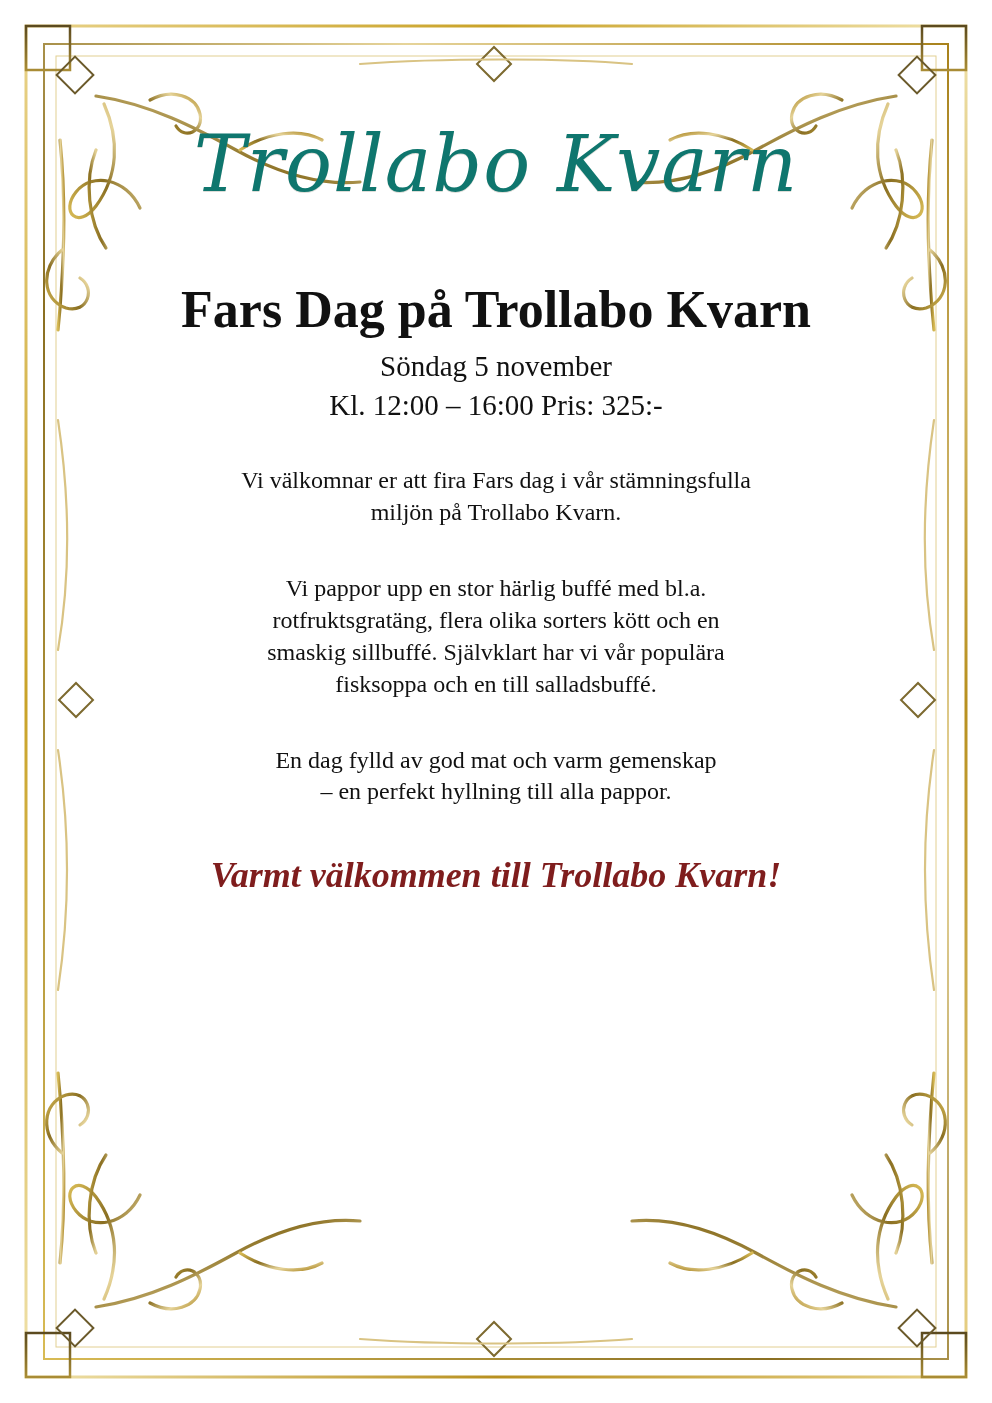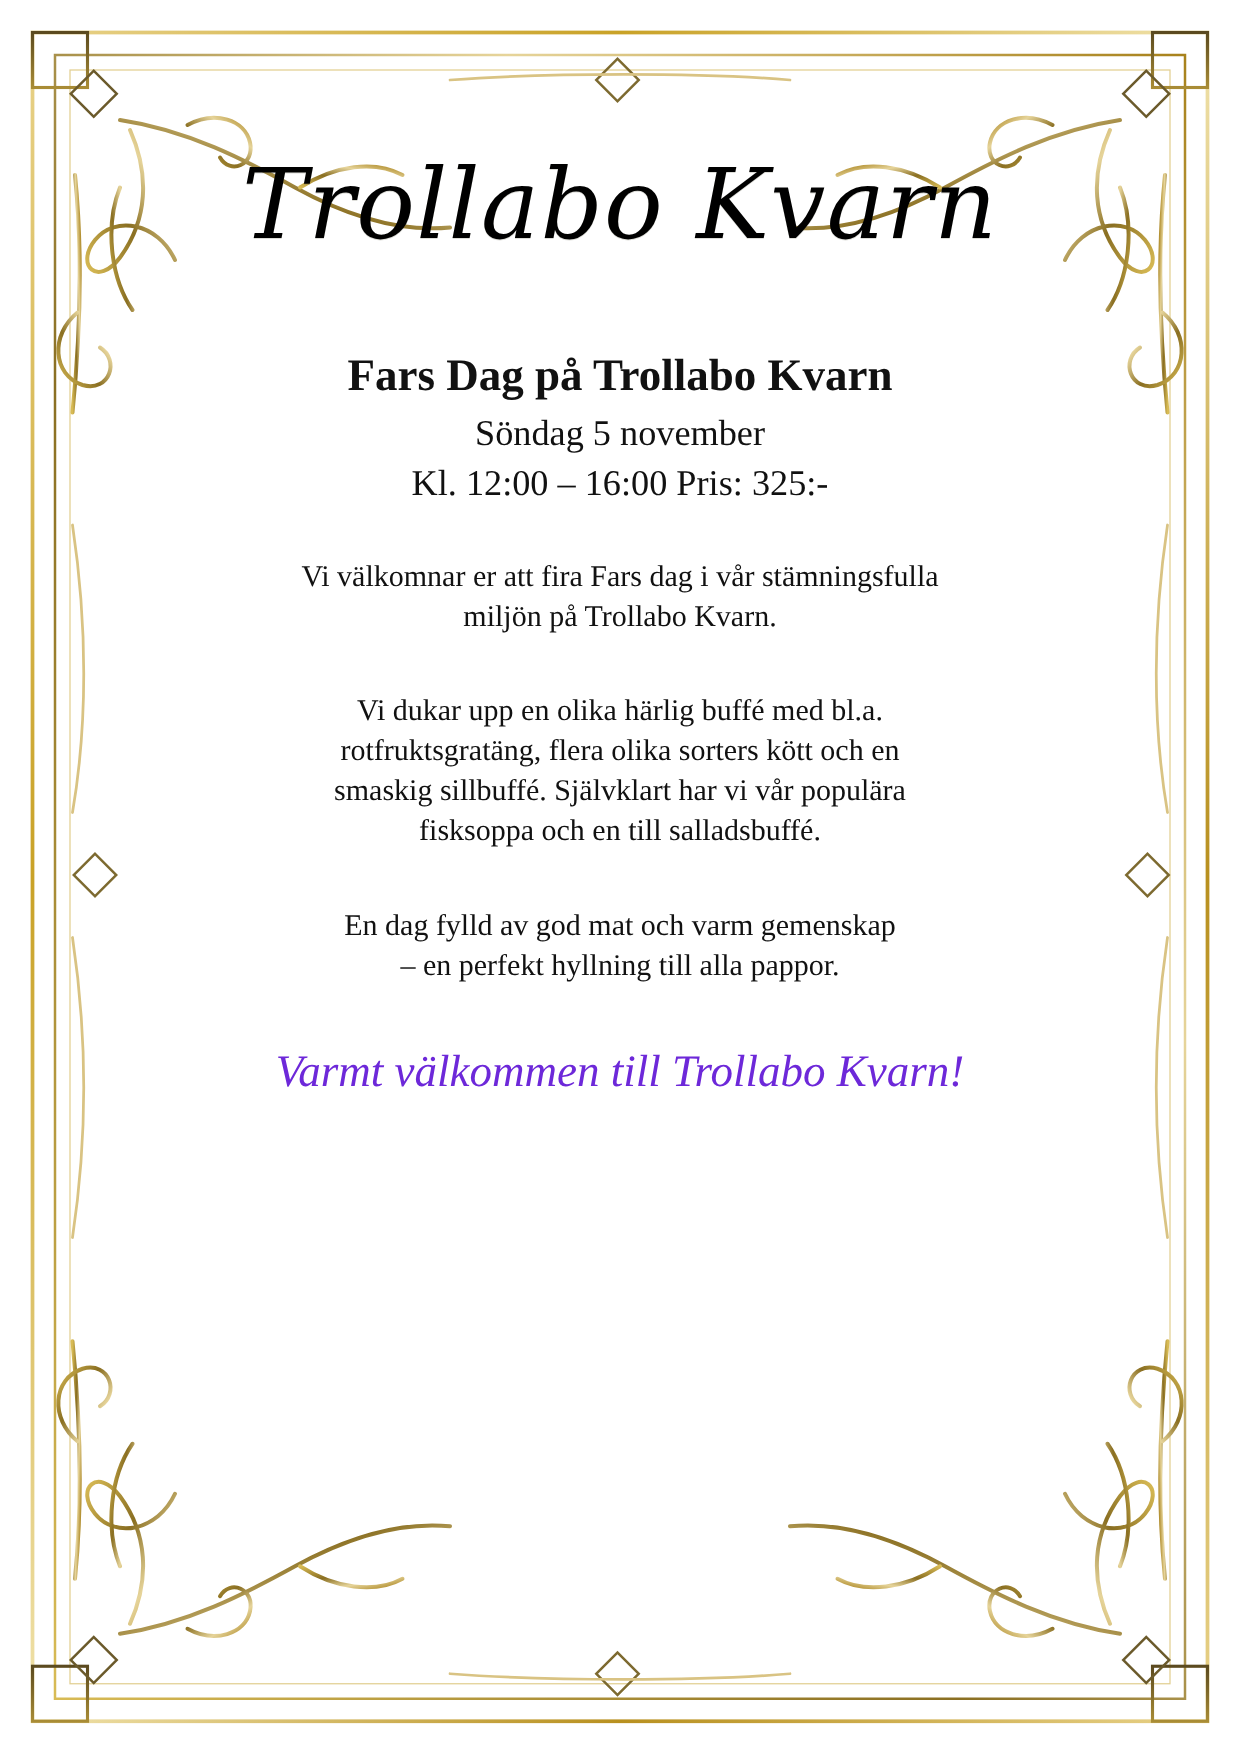--- a/index.html
+++ b/index.html
@@ -41,28 +41,28 @@
     height: 1215px;
     text-align: center;
   }
 
   .brand {
     font-family: "DejaVu Serif", "Liberation Serif", serif;
     font-style: italic;
     font-size: 78px;
     line-height: 1.05;
     letter-spacing: 1px;
-    color: #000000;
+    color: #0f766e;
     margin: 28px 0 0 0;
     text-shadow: 0 1px 0 rgba(120,120,100,0.25);
     white-space: nowrap;
   }
 
   .headline {
-    font-size: 36px;
+    font-size: 52px;
     line-height: 1.15;
     margin: 74px 0 0 0;
     color: #111;
   }
 
   .subline {
     font-size: 29px;
     line-height: 1.3;
     margin: 8px 0 0 0;
     color: #111;
@@ -83,23 +83,23 @@
     color: #111;
   }
 
   .para.tight {
     margin-top: 44px;
   }
 
   .closing {
     font-size: 36px;
     font-style: italic;
-    font-weight: normal;
+    font-weight: bold;
     margin: 46px 0 0 0;
-    color: #6d28d9;
+    color: #7f1d1d;
   }
 
   .nowrap { white-space: nowrap; }
 </style>
 </head>
 <body>
 
 <div class="poster">
 
   <svg class="frame-svg" viewBox="0 0 992 1403" aria-hidden="true">
@@ -207,21 +207,21 @@
 
     <div class="subline">Söndag 5 november</div>
     <div class="subline2">Kl. 12:00 – 16:00 Pris: 325:-</div>
 
     <p class="para">
       <span>Vi välkomnar er att fira Fars dag i vår stämningsfulla</span><br>
       <span>miljön på Trollabo Kvarn.</span>
     </p>
 
     <p class="para tight">
-      <span>Vi dukar upp en olika härlig buffé med bl.a.</span><br>
+      <span>Vi pappor upp en stor härlig buffé med bl.a.</span><br>
       <span>rotfruktsgratäng, flera olika sorters kött och en</span><br>
       <span>smaskig sillbuffé. Självklart har vi vår populära</span><br>
       <span>fisksoppa och en till salladsbuffé.</span>
     </p>
 
     <p class="para tight">
       <span>En dag fylld av god mat och varm gemenskap</span><br>
       <span>– en perfekt hyllning till alla pappor.</span>
     </p>
 

